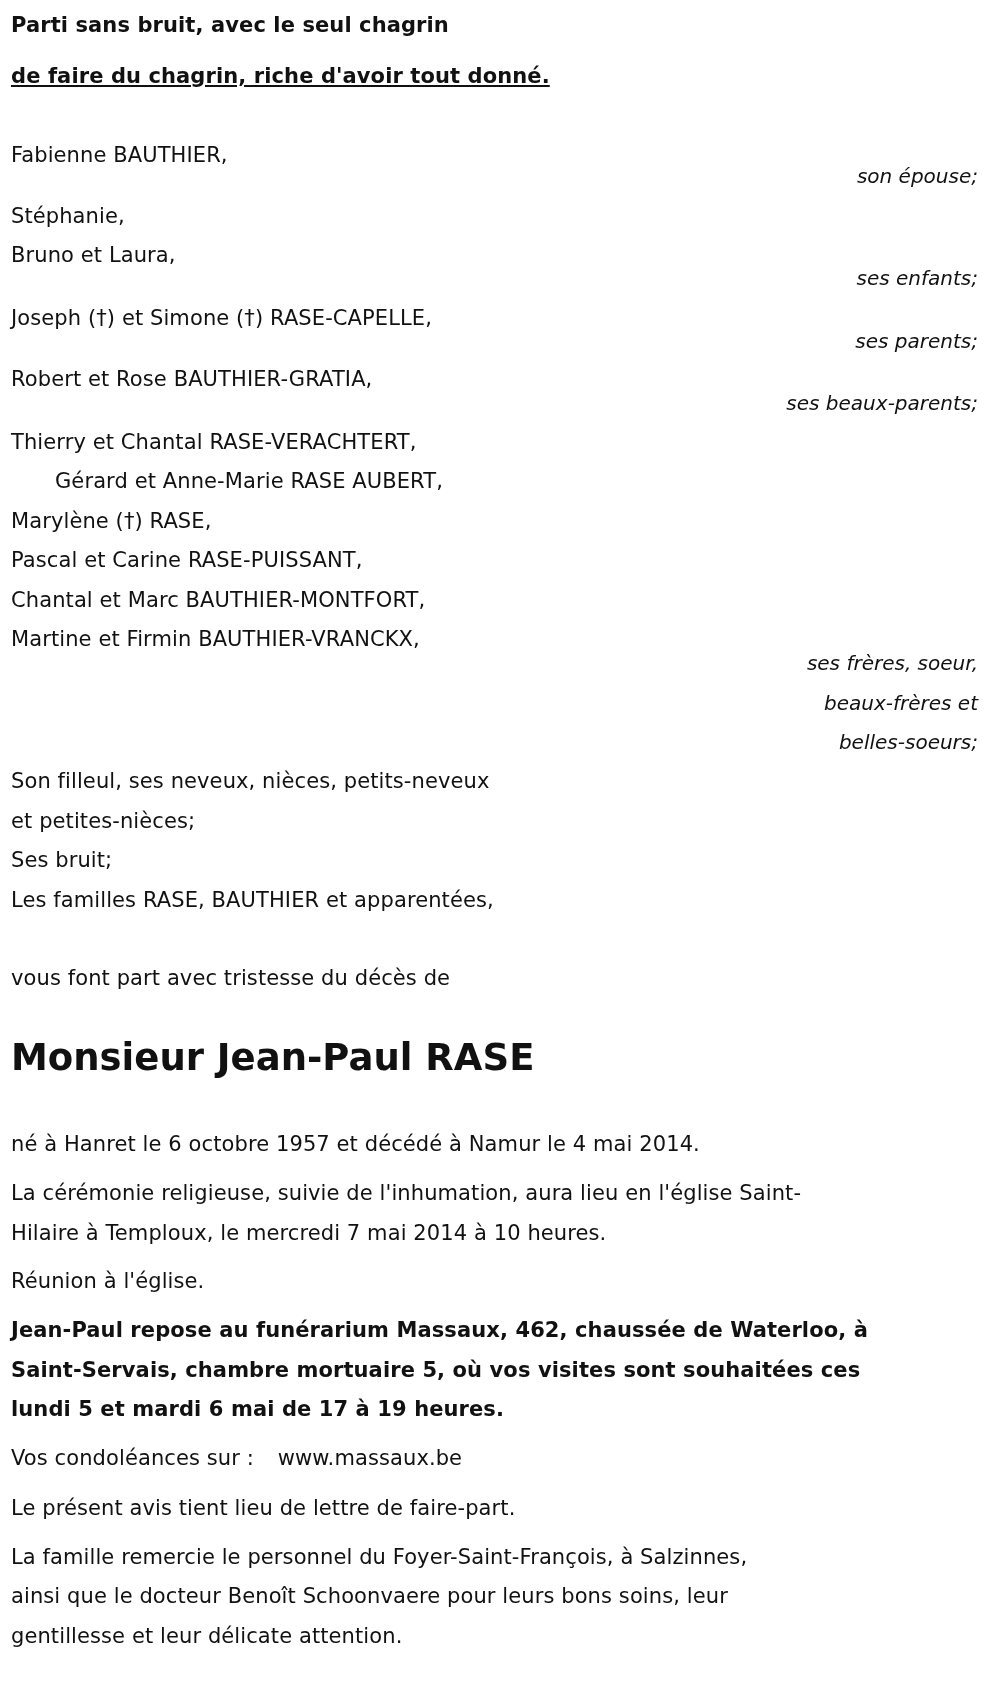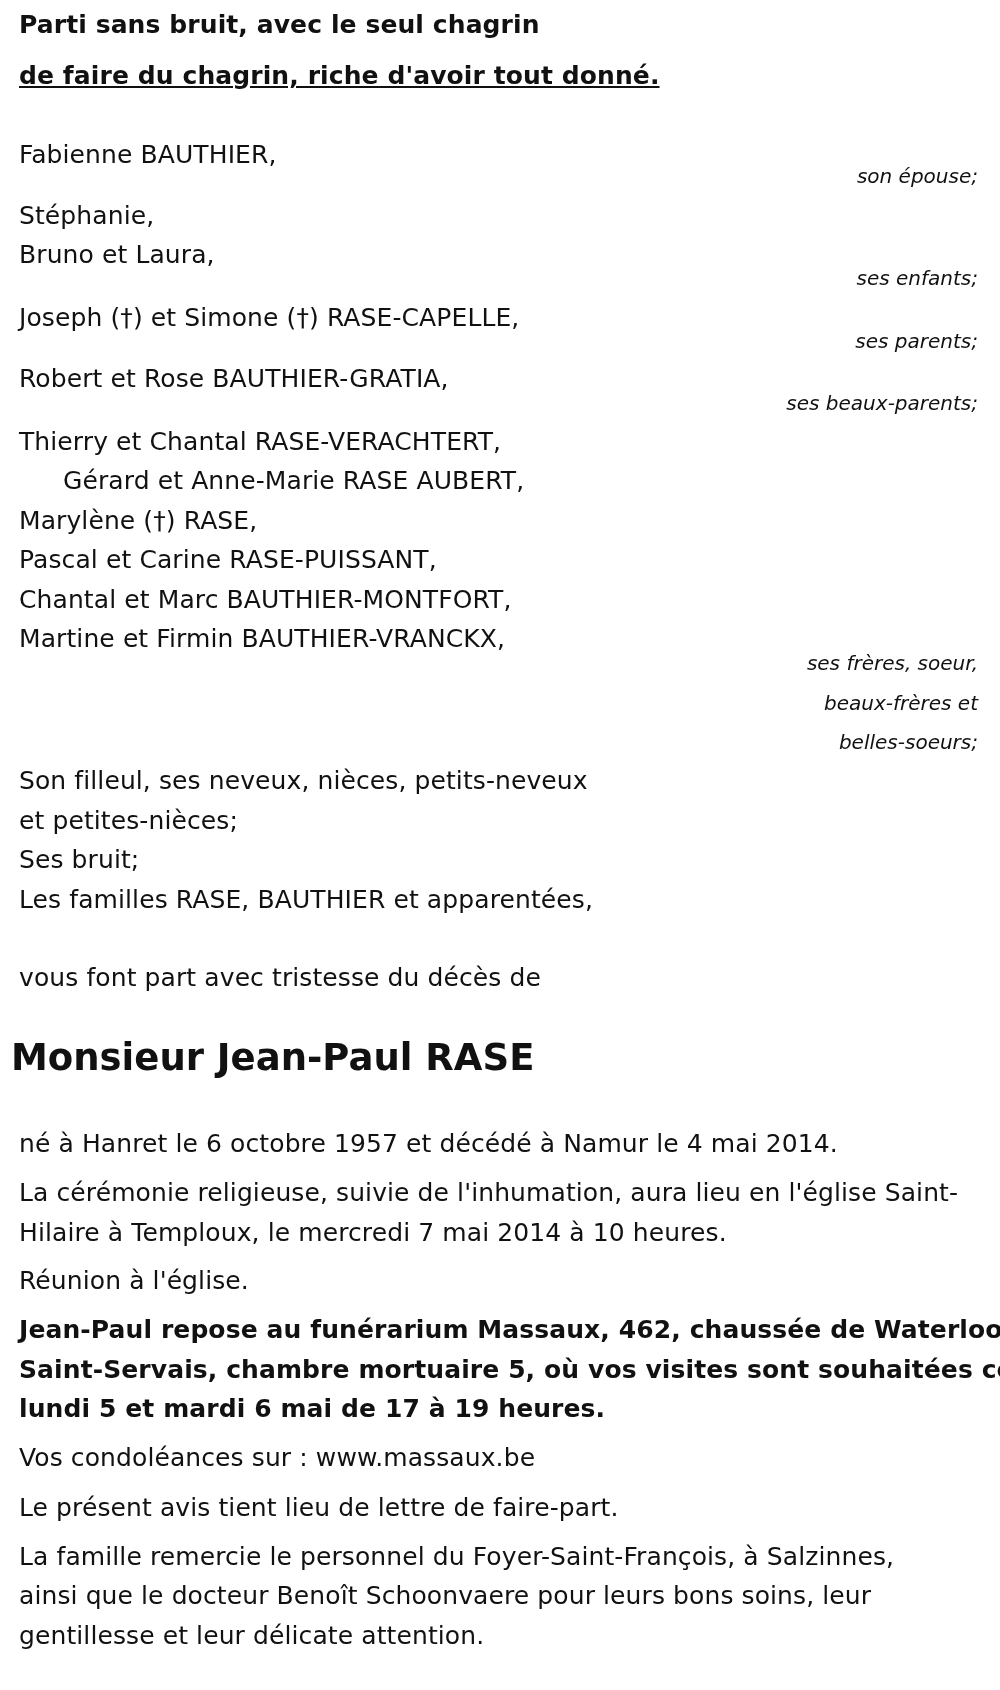--- a/index.html
+++ b/index.html
@@ -1,18 +1,18 @@
 <!DOCTYPE html>
 <html><head>
 <meta charset="utf-8">
 <style>
   html, body { margin: 0; padding: 0; background: #ffffff; }
   body { width: 1000px; height: 1690px; position: relative; overflow: hidden;
          font-family: "DejaVu Sans", "Liberation Sans", sans-serif; color: #111111; }
-  .ln { position: absolute; left: 19px; font-size: 25px; line-height: 30px; white-space: nowrap; letter-spacing: 0.1px; }
+  .ln { position: absolute; left: 11px; font-size: 21px; line-height: 30px; white-space: nowrap; letter-spacing: 0.1px; }
   .bold { font-weight: bold; }
   .rt { position: absolute; right: 22px; font-size: 20px; line-height: 30px; font-style: italic; white-space: nowrap; text-align: right; }
   .title { position: absolute; left: 11px; font-size: 37px; line-height: 44px; font-weight: bold; white-space: nowrap; }
 </style>
 </head>
 <body>
 
 <div class="ln bold" style="top:10px;">Parti sans bruit, avec le seul chagrin</div>
 <div class="ln bold" style="top:61px;text-decoration:underline;">de faire du chagrin, riche d'avoir tout donné.</div>
 
@@ -51,20 +51,20 @@
 <div class="ln" style="top:1129px;">né à Hanret le 6 octobre 1957 et décédé à Namur le 4 mai 2014.</div>
 <div class="ln" style="top:1178px;">La cérémonie religieuse, suivie de l'inhumation, aura lieu en l'église Saint-</div>
 <div class="ln" style="top:1218px;">Hilaire à Temploux, le mercredi 7 mai 2014 à 10 heures.</div>
 <div class="ln" style="top:1266px;">Réunion à l'église.</div>
 
 <div class="ln bold" style="top:1315px;">Jean-Paul repose au funérarium Massaux, 462, chaussée de Waterloo, à</div>
 <div class="ln bold" style="top:1355px;">Saint-Servais, chambre mortuaire 5, où vos visites sont souhaitées ces</div>
 <div class="ln bold" style="top:1394px;">lundi 5 et mardi 6 mai de 17 à 19 heures.</div>
 
 <div class="ln" style="top:1443px;">
-  <span>Vos condoléances sur : </span><span style="cursor:pointer;">www.massaux.be</span>
+  <span>Vos condoléances sur : </span><span style="cursor:pointer;margin-left:17px;">www.massaux.be</span>
 </div>
 
 <div class="ln" style="top:1493px;">Le présent avis tient lieu de lettre de faire-part.</div>
 
 <div class="ln" style="top:1542px;">La famille remercie le personnel du Foyer-Saint-François, à Salzinnes,</div>
 <div class="ln" style="top:1581px;">ainsi que le docteur Benoît Schoonvaere pour leurs bons soins, leur</div>
 <div class="ln" style="top:1621px;">gentillesse et leur délicate attention.</div>
 
 </body></html>

